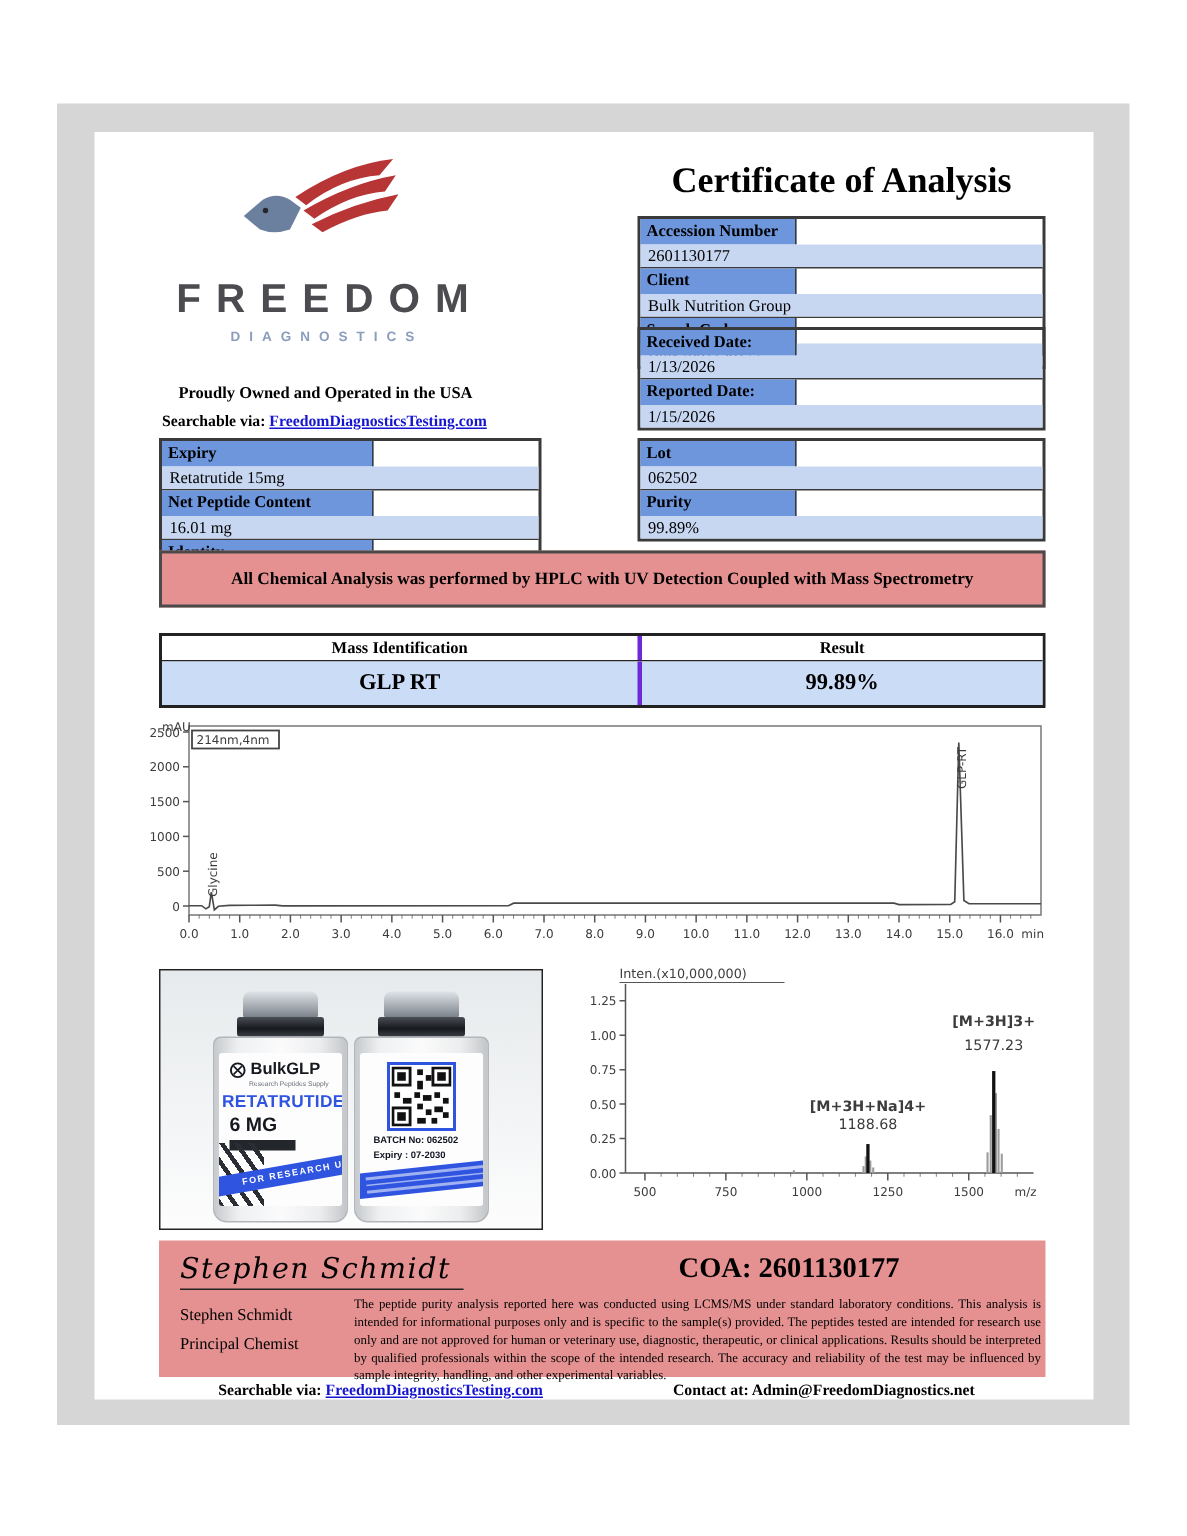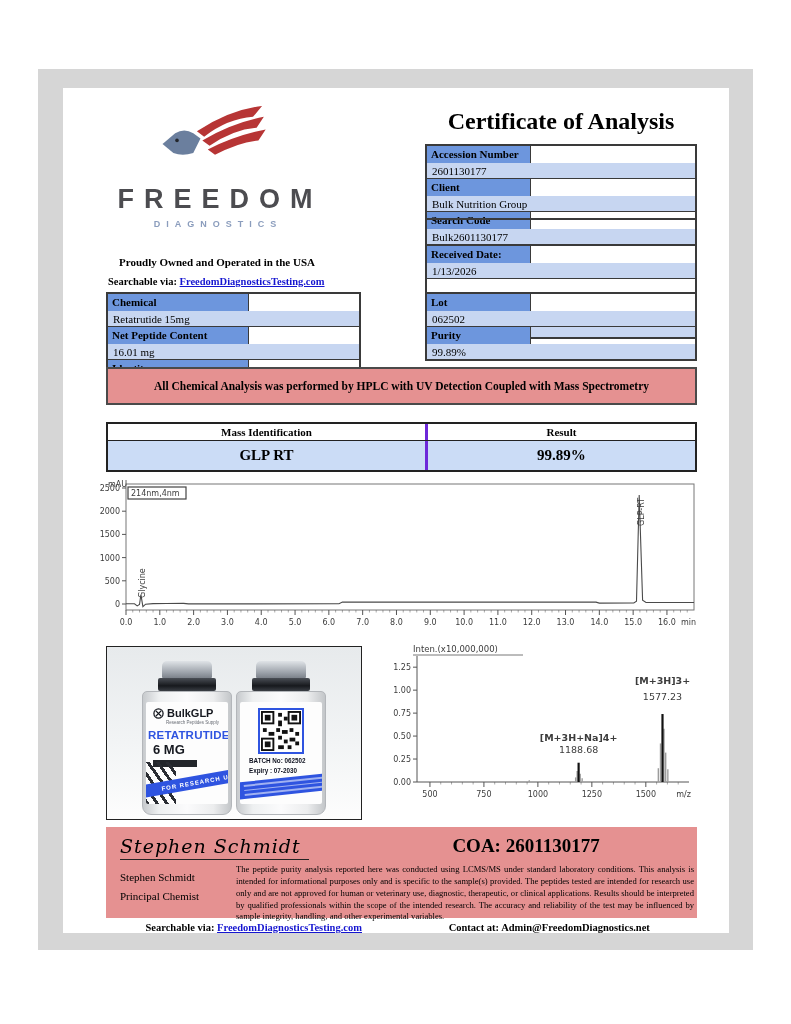--- a/index.html
+++ b/index.html
@@ -28,21 +28,21 @@
              font-weight:700;font-size:24px;}
 
   
   .kv{position:absolute;border:2px solid #3a3a3a;font-size:11px;}
   .kv .row{display:flex;border-top:1px solid #3a3a3a;flex-direction:column;}
   .kv .row:first-child{border-top:none;}
   .kv .lbl{background:var(--label-blue);font-weight:700;padding:1.5px 4px;height:17px;
            border-right:1px solid #3a3a3a;flex:none;}
   .kv .val{background:var(--value-blue);padding:1.5px 5px;height:17px;flex:1;}
   #tableA{left:362px;top:56px;width:272px;}   #tableA .lbl{width:104px;}
-  #tableB{left:362px;top:130px;width:272px;}  #tableB .lbl{width:104px;margin-top:26px;}
+  #tableB{left:362px;top:130px;width:272px;}  #tableB .lbl{width:104px;}
   #tableC{left:43px;top:204px;width:255px;}   #tableC .lbl{width:141px;}
   #tableD{left:362px;top:204px;width:272px;}  #tableD .lbl{width:104px;}
 
   .banner{position:absolute;left:43px;top:279px;width:591px;height:38px;
           background:var(--banner-pink);border:2px solid #4a4a4a;display:flex;
           align-items:center;justify-content:center;font-weight:700;font-size:11.5px;}
 
   .mass-table{position:absolute;left:43px;top:334px;width:591px;border:2px solid #222;
               font-weight:700;text-align:center;}
   .mass-table .hrow{display:flex;border-bottom:1px solid #222;font-size:11px;background:#fff;}
@@ -151,21 +151,21 @@
         <div class="val">1/13/2026</div>
       </div>
     <div class="row">
         <div class="lbl">Reported Date:</div>
         <div class="val">1/15/2026</div>
       </div>
   </div>
 
   <div class="kv" id="tableC">
     <div class="row">
-        <div class="lbl">Chemical</div>
+        <div class="lbl">Expiry</div>
         <div class="val">Retatrutide 15mg</div>
       </div>
     <div class="row">
         <div class="lbl">Net Peptide Content</div>
         <div class="val">16.01 mg</div>
       </div>
     <div class="row">
         <div class="lbl">Identity</div>
         <div class="val">GLP RT</div>
       </div>

